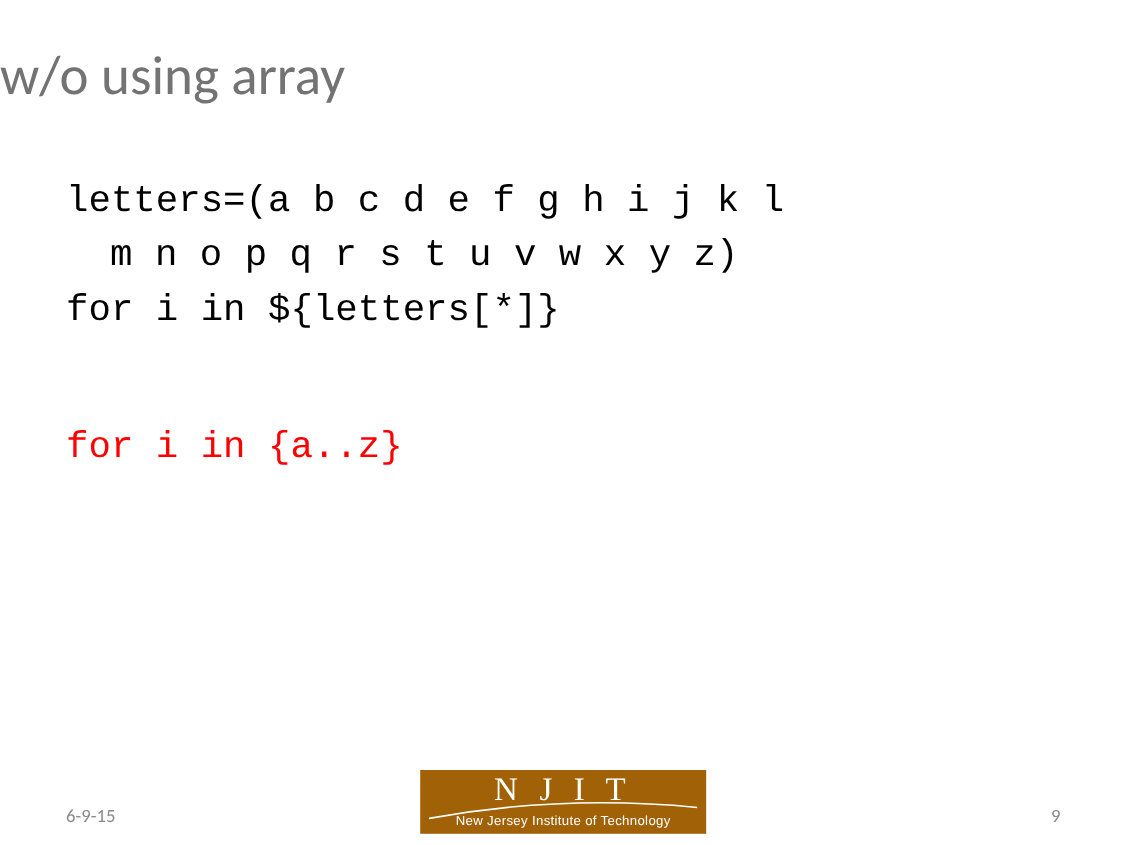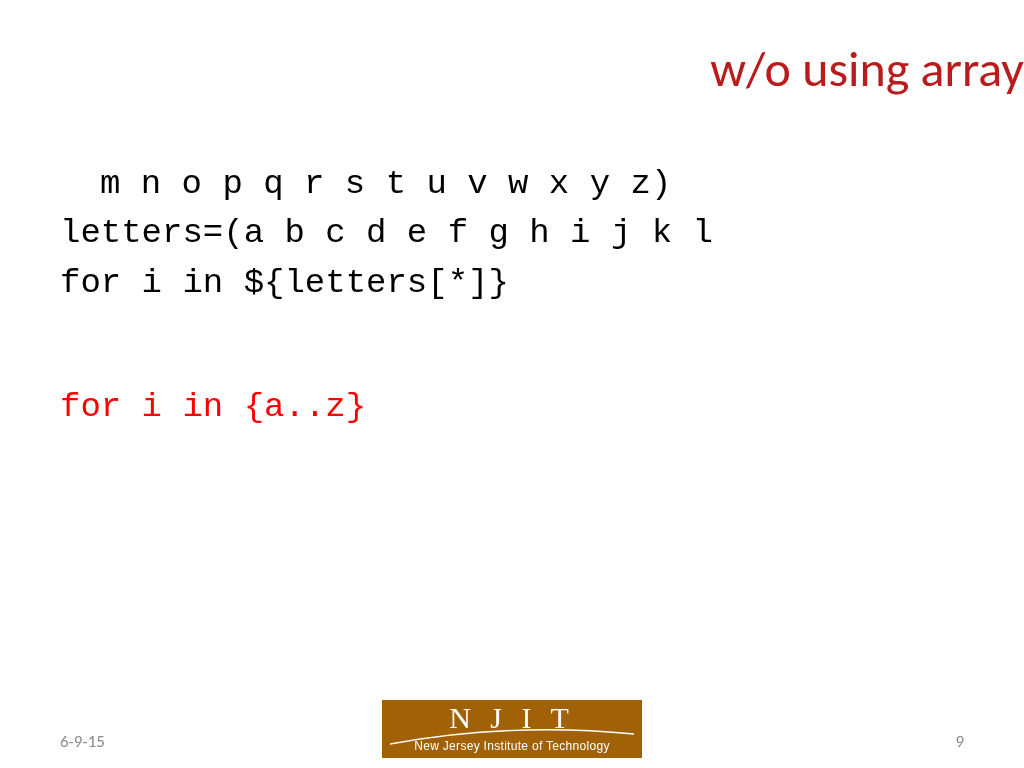--- a/index.html
+++ b/index.html
@@ -3,23 +3,23 @@
 <meta charset="utf-8">
 <style>
   * { margin: 0; padding: 0; box-sizing: border-box; }
   html, body { width: 1024px; height: 768px; background: #fff; font-family: Calibri, Arial, sans-serif; overflow: hidden; }
   .slide { position: relative; width: 1024px; height: 768px; }
   .title {
     position: absolute;
     top: 38px;
     left: 0;
     width: 100%;
-    text-align: right;
+    text-align: left;
     font-size: 50px;
-    color: #b91c1c;
+    color: #737373;
     font-weight: 400;
   }
   .body {
     position: absolute;
     top: 160px;
     left: 60px;
     right: 60px;
     font-family: "Courier New", Courier, monospace;
     font-size: 34px;
     color: #000;
@@ -91,22 +91,22 @@
   }
 </style>
 </head>
 <body>
 
 <div class="slide">
 
   <h1 class="title">w/o using array</h1>
 
   <div class="body">
+    <div class="code-line">letters=(a b c d e f g h i j k l</div>
     <div class="code-line"><span class="indent">m n o p q r s t u v w x y z)</span></div>
-    <div class="code-line">letters=(a b c d e f g h i j k l</div>
     <div class="code-line">for i in ${letters[*]}</div>
     <div class="spacer"></div>
     <div class="code-line red">for i in {a..z}</div>
   </div>
 
   <div class="footer">
     <div class="date">6-9-15</div>
     <div class="logo">
       <div class="logo-top">N J I T</div>
       <svg class="logo-swoosh" viewBox="0 0 244 18">

